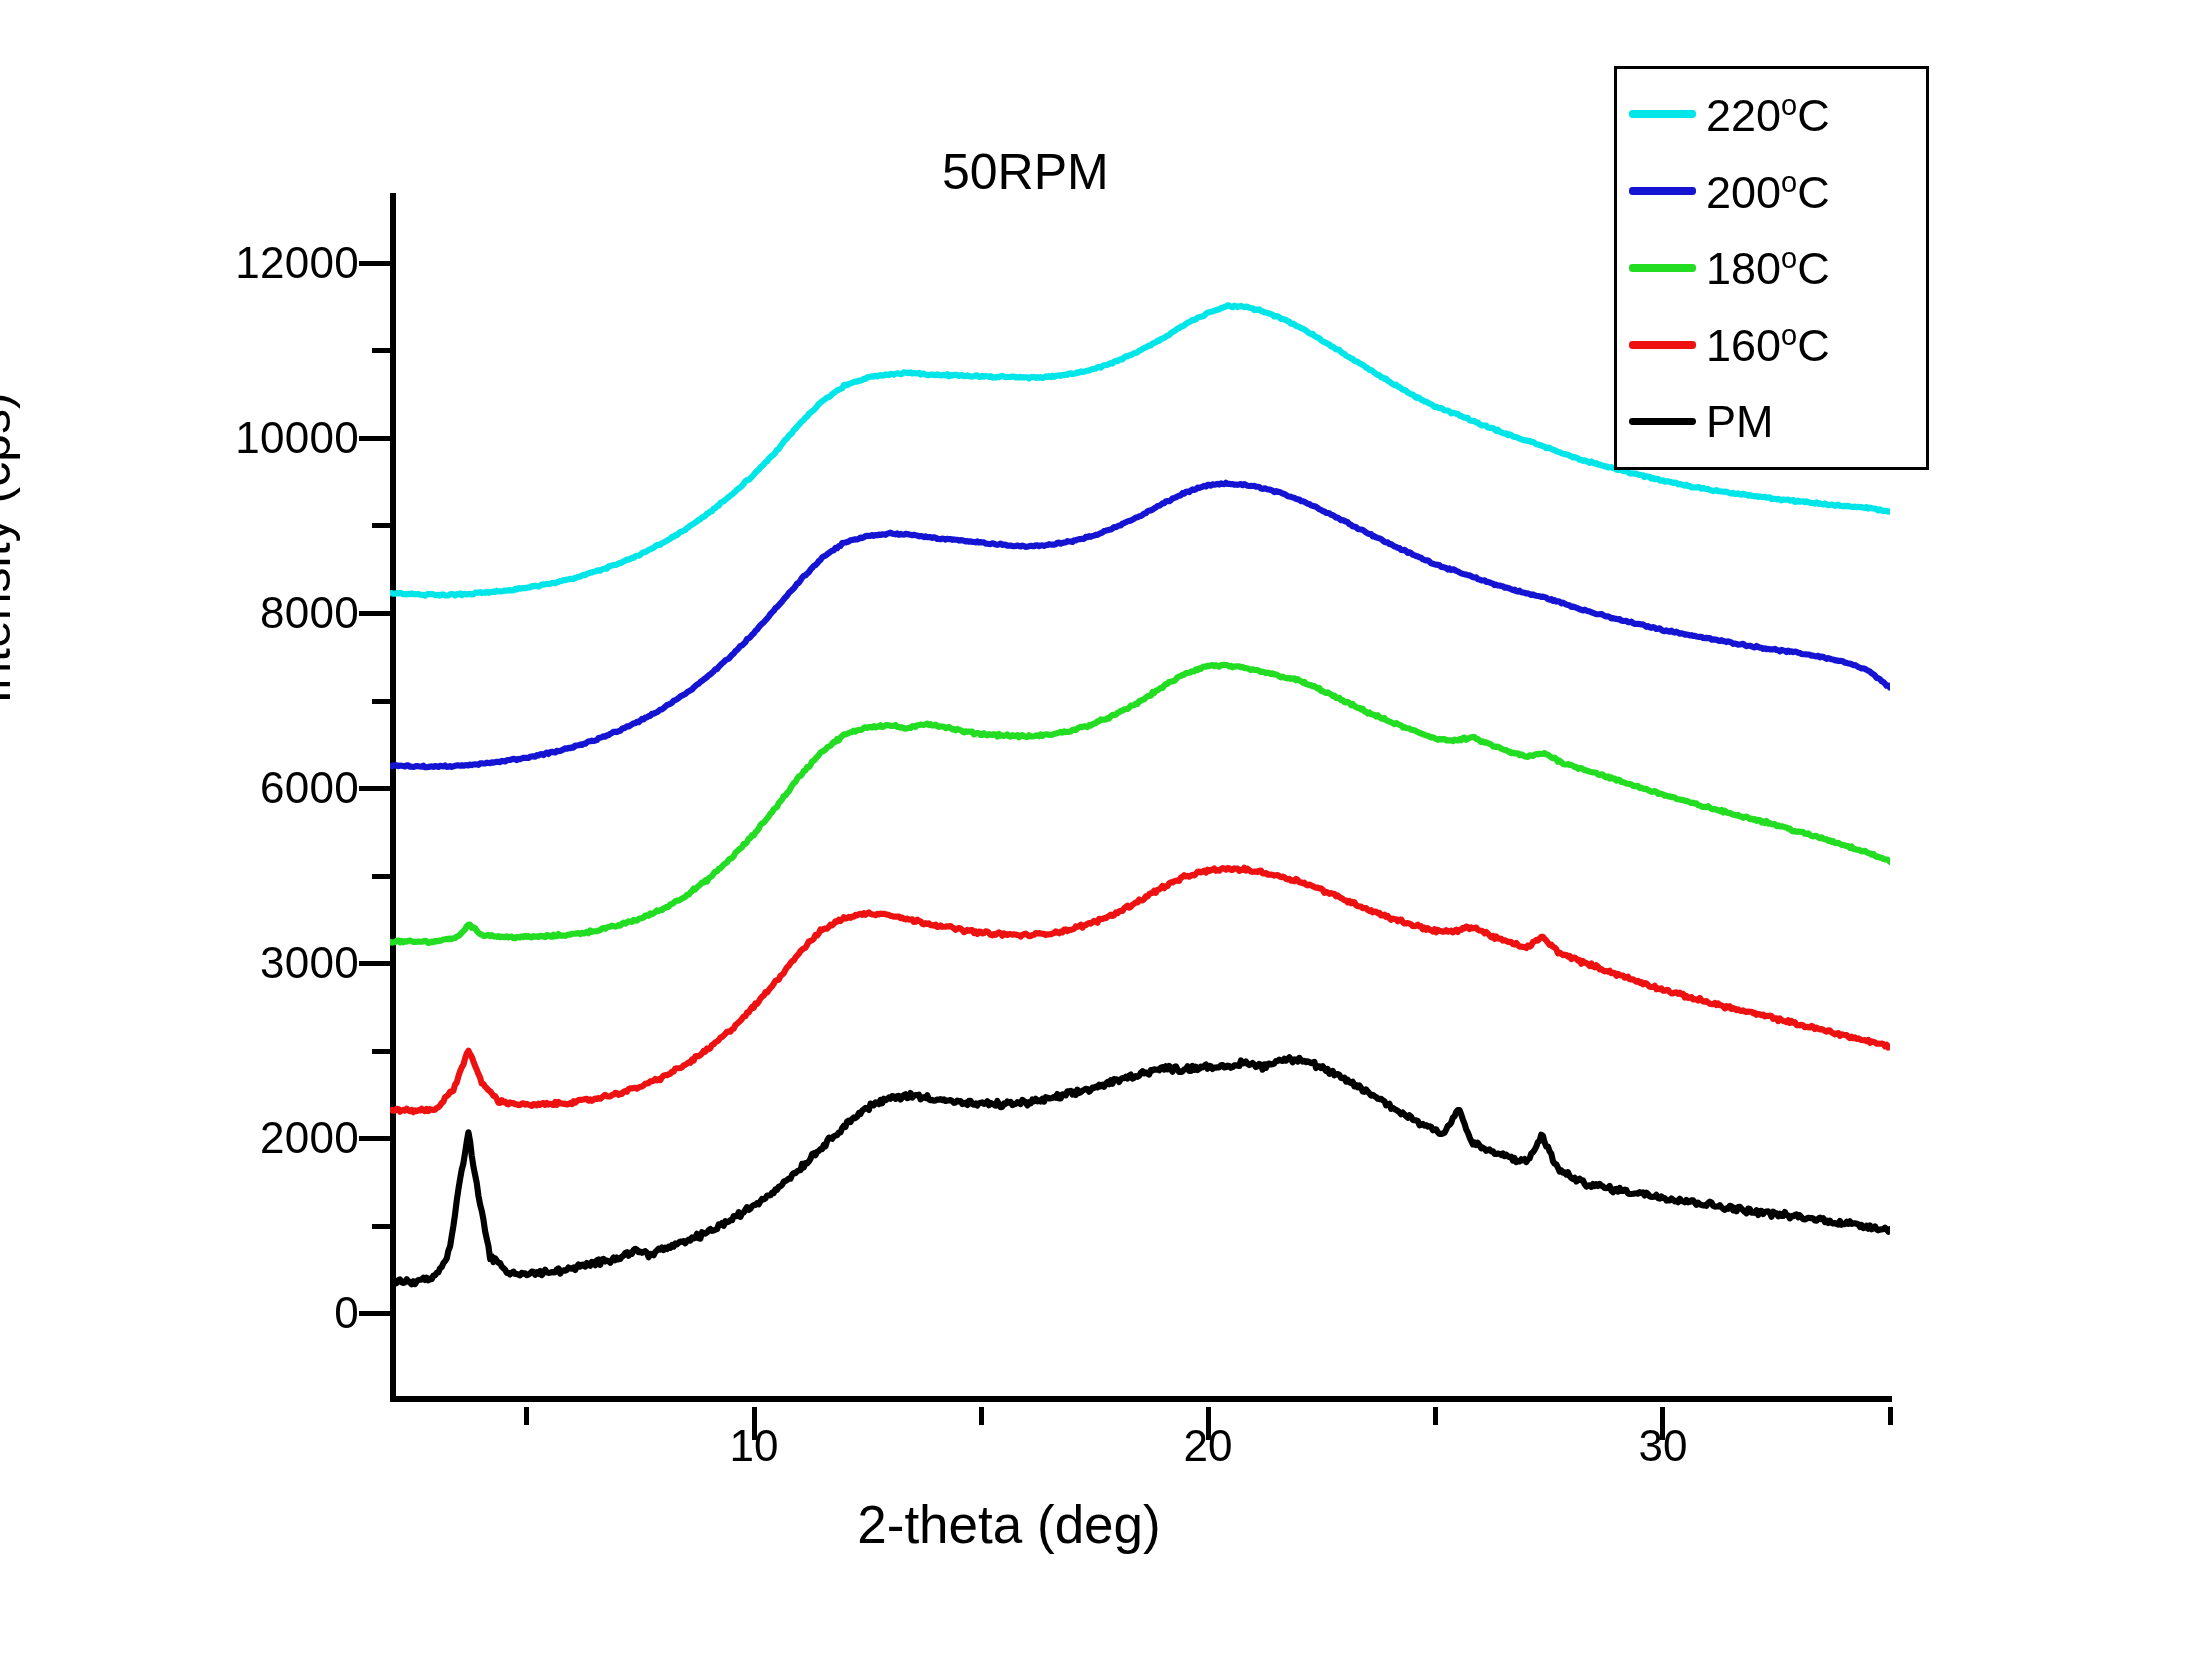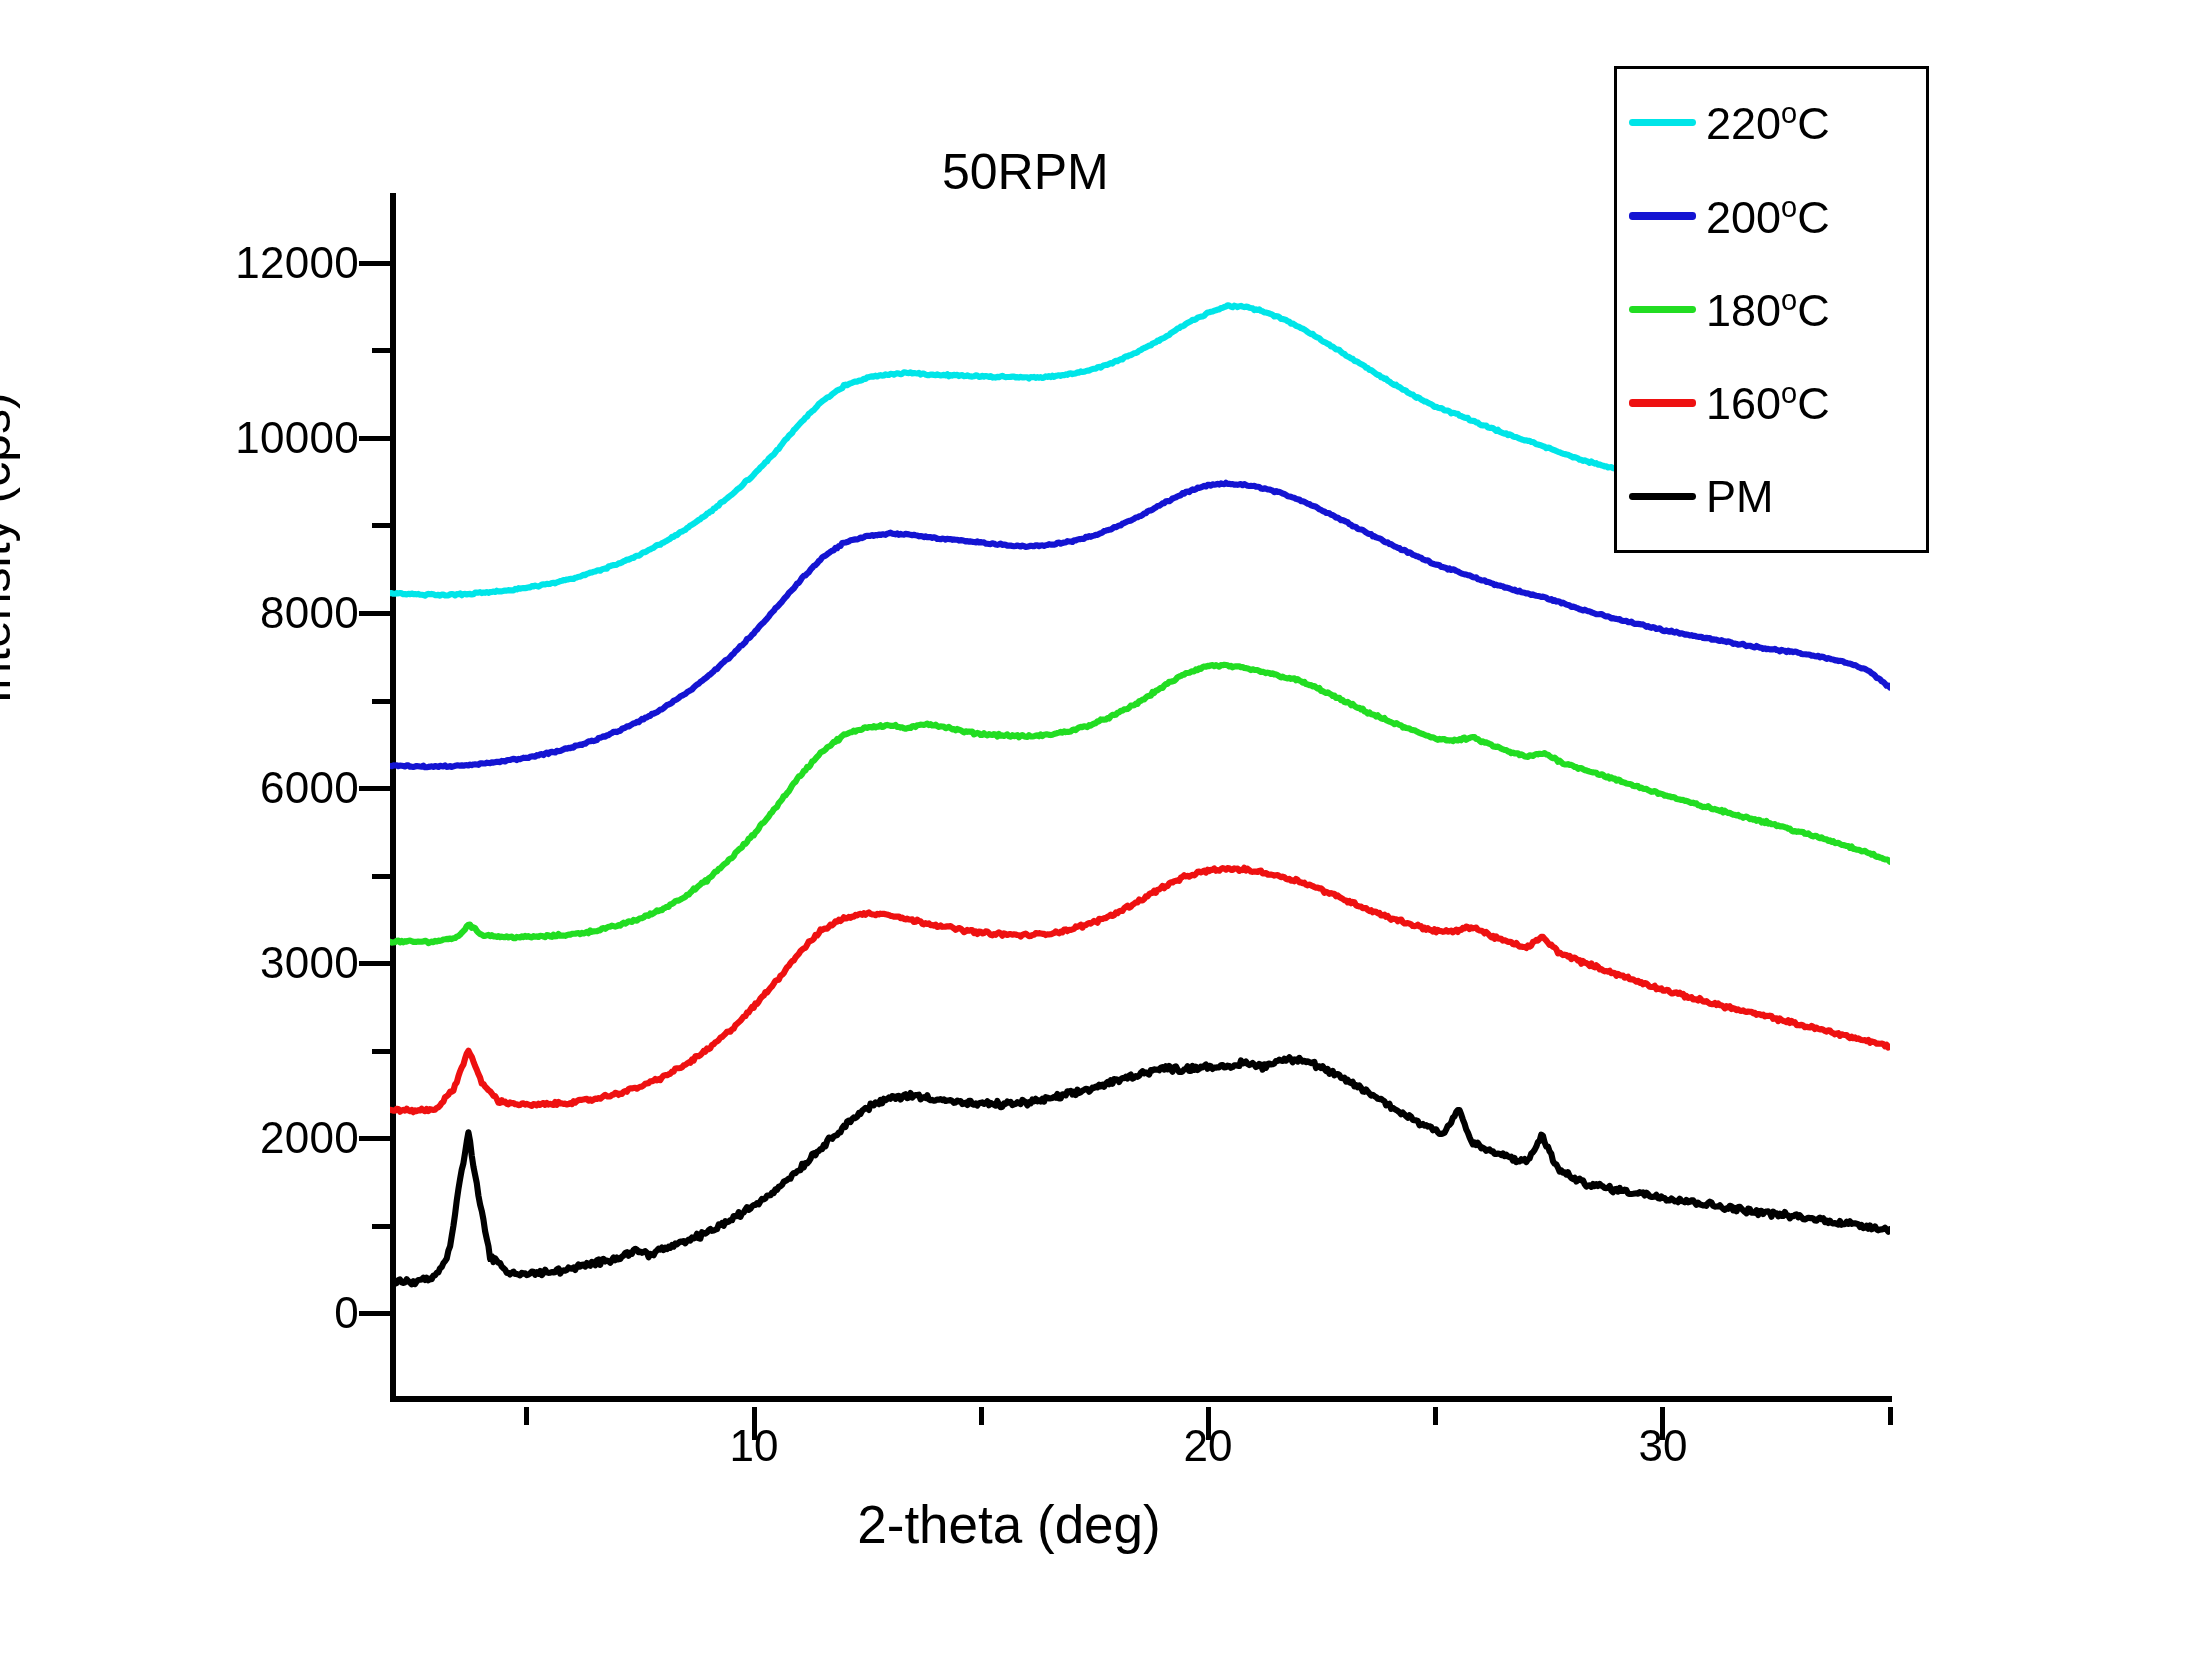--- a/index.html
+++ b/index.html
@@ -26,21 +26,21 @@
               font-size:44px;white-space:nowrap;}
 
   #axis-title-y{position:absolute;left:-246px;top:519px;width:478px;
                 transform:rotate(-90deg);transform-origin:50% 50%;
                 text-align:center;font-size:50px;white-space:nowrap;}
   #axis-title-x{position:absolute;left:0;top:1494px;width:2018px;text-align:center;
                 font-size:53px;white-space:nowrap;}
   #plot-title{position:absolute;left:942px;top:143px;font-size:50px;white-space:nowrap;}
 
   
-  #legend{position:absolute;left:1614px;top:66px;width:315px;height:487px;
+  #legend{position:absolute;left:1614px;top:66px;width:315px;height:404px;
           border:3.4px solid #000;background:#fff;box-sizing:border-box;
           display:flex;flex-direction:column;justify-content:space-around;
           padding:6.8px 0 6.8px 0;}
   .legend-row{display:flex;align-items:center;height:63px;}
   .legend-swatch{width:67px;height:7.5px;margin-left:12.3px;margin-right:9.6px;border-radius:3.4px;flex:0 0 auto;}
   .legend-label{font-size:45px;line-height:1;white-space:nowrap;}
   .legend-label sup{font-size:29px;vertical-align:super;}
 
   svg{display:block;}
 </style>

